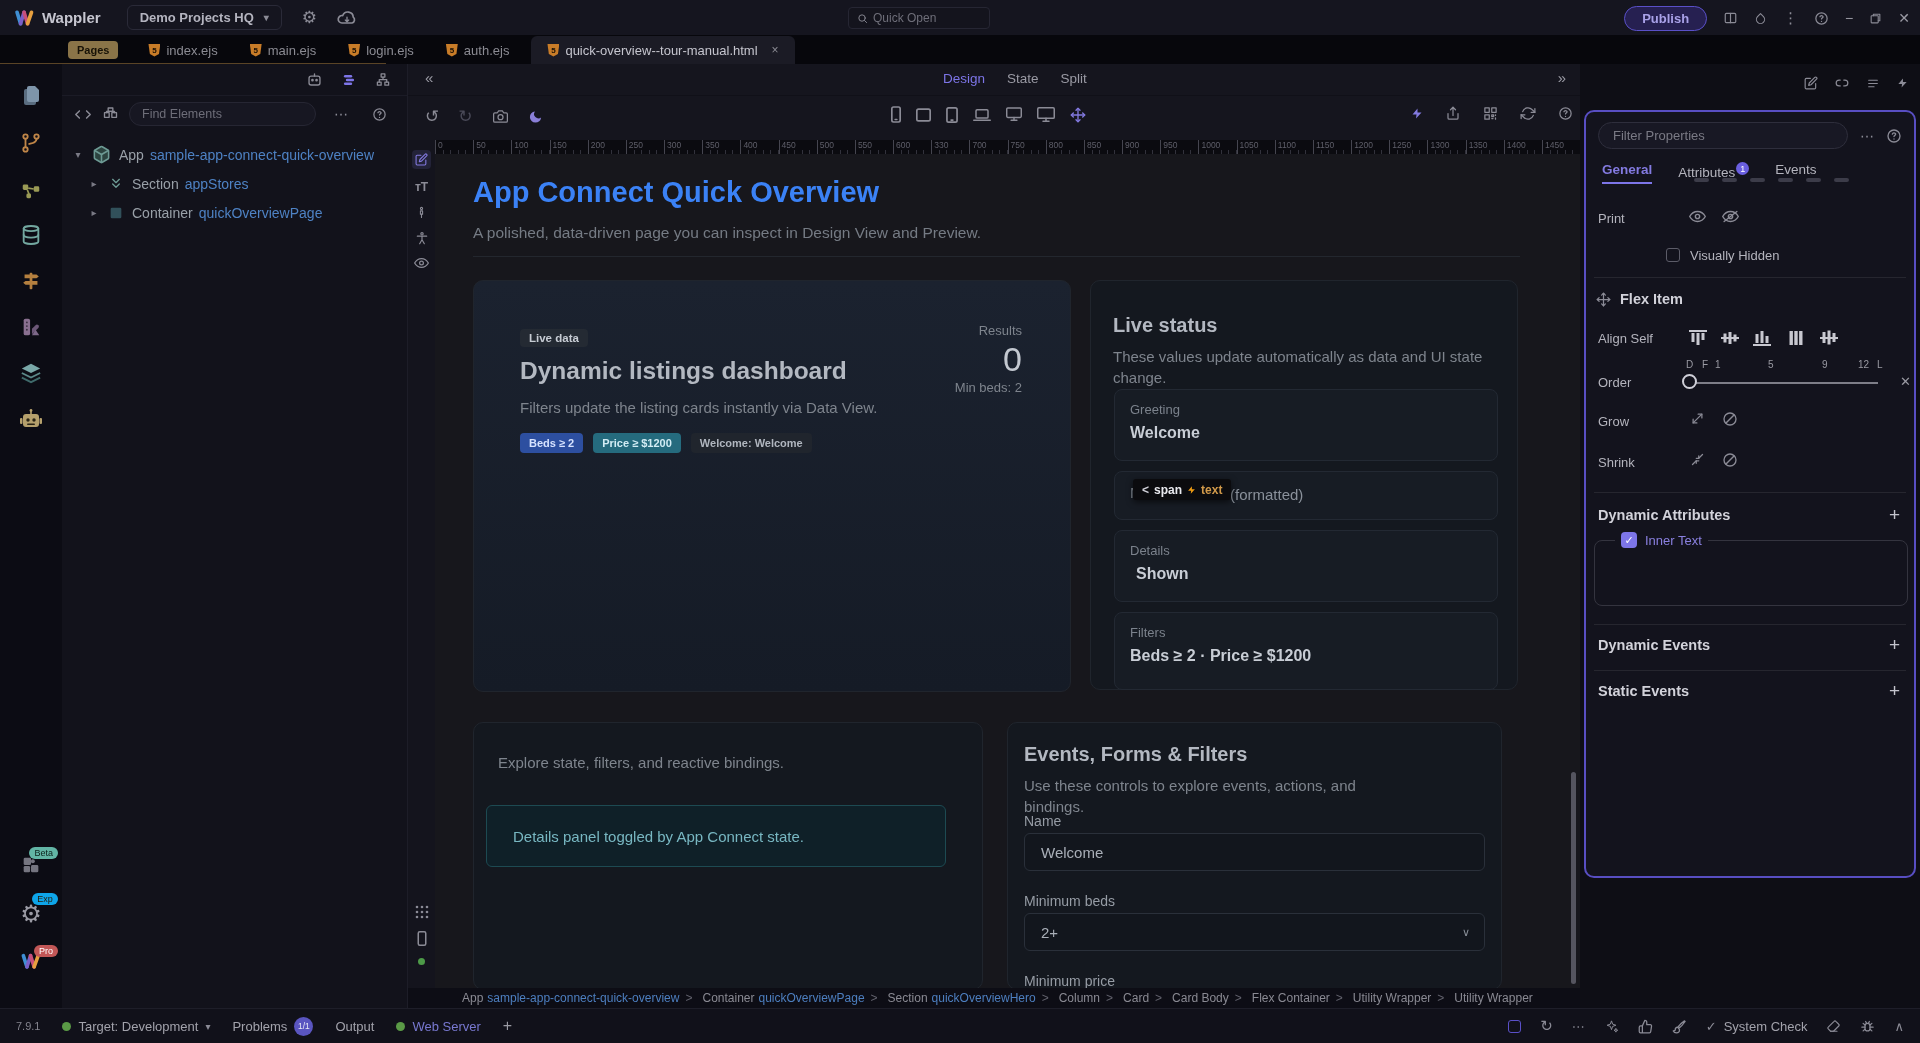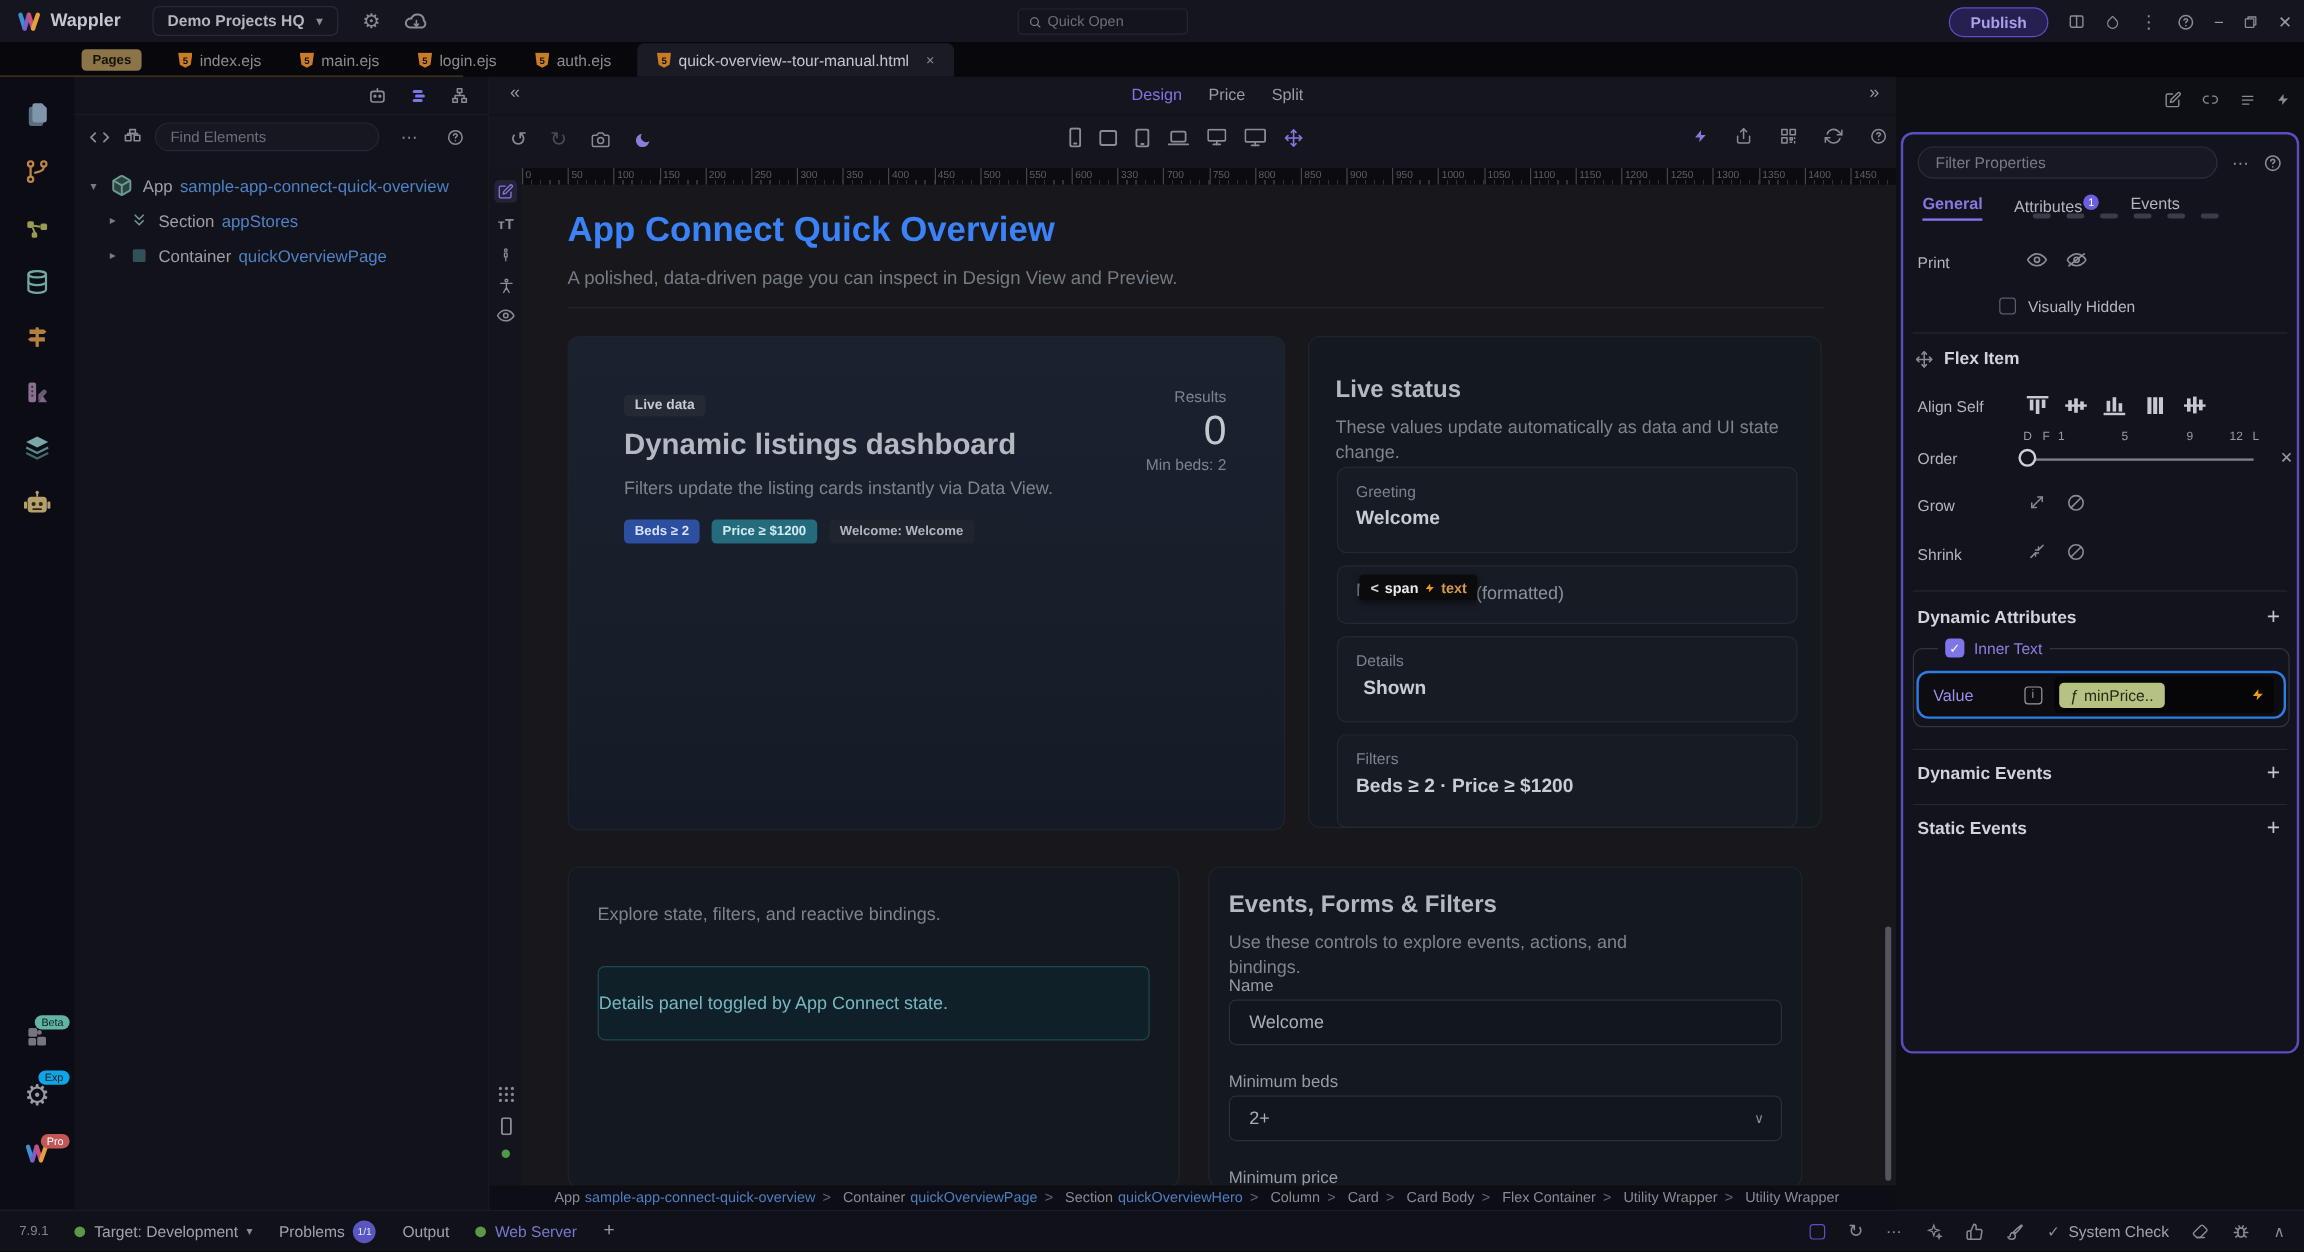--- a/index.html
+++ b/index.html
@@ -103,21 +103,21 @@
   .sc-label{font-size:13px;color:#7b828c}
   .sc-value{font-size:16px;font-weight:bold;color:#c8cdd5;margin-top:7px}
   #sc2{height:49px}
   .sel-chip{position:absolute;left:18px;top:7px;height:21px;background:#0b0b0e;border-radius:3px;display:flex;align-items:center;gap:5px;padding:0 9px;box-shadow:0 2px 6px rgba(0,0,0,.6);z-index:3}
   .sel-arrow{color:#d0d0d8;font-size:12px;font-weight:bold}
   .sel-tag{color:#e9e9ee;font-size:12px;font-weight:bold}
   .sel-attr{color:#d29a4a;font-size:12px;font-weight:bold}
   .frag{font-size:15px;color:#8a919b}
   .fmt-suffix{position:absolute;left:115px;top:14px;font-size:15px;color:#8a919b}
   #cardC{left:38px;top:568px;width:510px;height:268px;padding:20px 24px}
-  .cardC-note{position:absolute;left:24px;top:82px;width:460px;height:62px;border:1px solid #1d4a52;background:#0f2028;border-radius:6px;display:flex;align-items:center;font-size:15px;color:#78b7c2}
+  .cardC-note{position:absolute;left:12px;top:82px;width:460px;height:62px;border:1px solid #1d4a52;background:#0f2028;border-radius:6px;display:flex;align-items:center;padding-left:26px;font-size:15px;color:#78b7c2}
   #cardD{left:572px;top:568px;width:495px;height:268px;padding:20px 16px}
   .f-label{position:absolute;left:16px;font-size:14px;color:#969ca5}
   .f-input{position:absolute;left:16px;right:16px;height:38px;background:#12161d;border:1px solid #2a303a;border-radius:6px;color:#a9afb8;font-size:15px;padding:0 16px;display:flex;align-items:center;font-family:"Liberation Sans",sans-serif;outline:none}
   .f-select .sel-caret{position:absolute;right:14px;color:#8a9099;font-size:11px}
   #canvas-scroll{position:absolute;right:4px;top:618px;width:5px;height:212px;border-radius:3px;background:#55555f}
   #crumbbar{position:absolute;left:0;top:924px;width:1172px;height:20px;background:#0d0d15;display:flex;align-items:center;padding-left:54px;font-size:12px;color:#8a8a93;z-index:6;white-space:nowrap}
   .crumb{display:inline-flex;gap:4px}
   .crumb + .crumb::before{content:">";margin:0 6px;color:#62626d}
   .crumb .nm{color:#4d7fc0}
 
@@ -438,21 +438,21 @@
         <span class="tname">quickOverviewPage</span>
       </div>
     </div>
   </div>
 
   <div id="design">
     <div class="d-head">
       <span class="chev-l">«</span>
       <div class="d-modes">
         <span class="active">Design</span>
-        <span>Price</span>
+        <span>State</span>
         <span>Split</span>
       </div>
       <span class="chev-r">»</span>
     </div>
     <div class="d-toolbar">
       <div class="d-tb-left">
         <span class="ic" style="font-size:17px">↺</span>
         <span class="ic dim" style="font-size:17px">↻</span>
         <span class="ic">
           <svg class="sv" width="17" height="15" viewBox="0 0 24 24" stroke-width="1.8">
@@ -914,34 +914,20 @@
 
       <span class="sec-title" style="left:12px;top:395px">Dynamic Attributes</span>
       <span class="plus" style="top:394px">+</span>
 
       <div class="fieldset">
         <div class="legend">
           <span class="cbx-on">✓</span>
           <span class="legend-label">Inner Text</span>
         </div>
       </div>
-      <div class="value-row">
-        <span class="value-label" able="false">Value</span>
-        <span class="info-box">i</span>
-        <div class="value-input">
-          <span class="token">
-              <span class="fx">ƒ</span>
-              <span>minPrice..</span>
-            </span>
-          <span class="grow-right"></span>
-          <svg width="11" height="14" viewBox="0 0 24 24">
-              <polygon points="13 2 3 14 11 14 10 22 21 10 13 10" fill="#ef9c13"></polygon>
-            </svg>
-        </div>
-      </div>
 
       <div class="pr-div" style="top:512px"></div>
       <span class="sec-title" style="left:12px;top:525px">Dynamic Events</span>
       <span class="plus" style="top:524px">+</span>
 
       <div class="pr-div" style="top:558px"></div>
       <span class="sec-title" style="left:12px;top:571px">Static Events</span>
       <span class="plus" style="top:570px">+</span>
     </div>
   </div>

